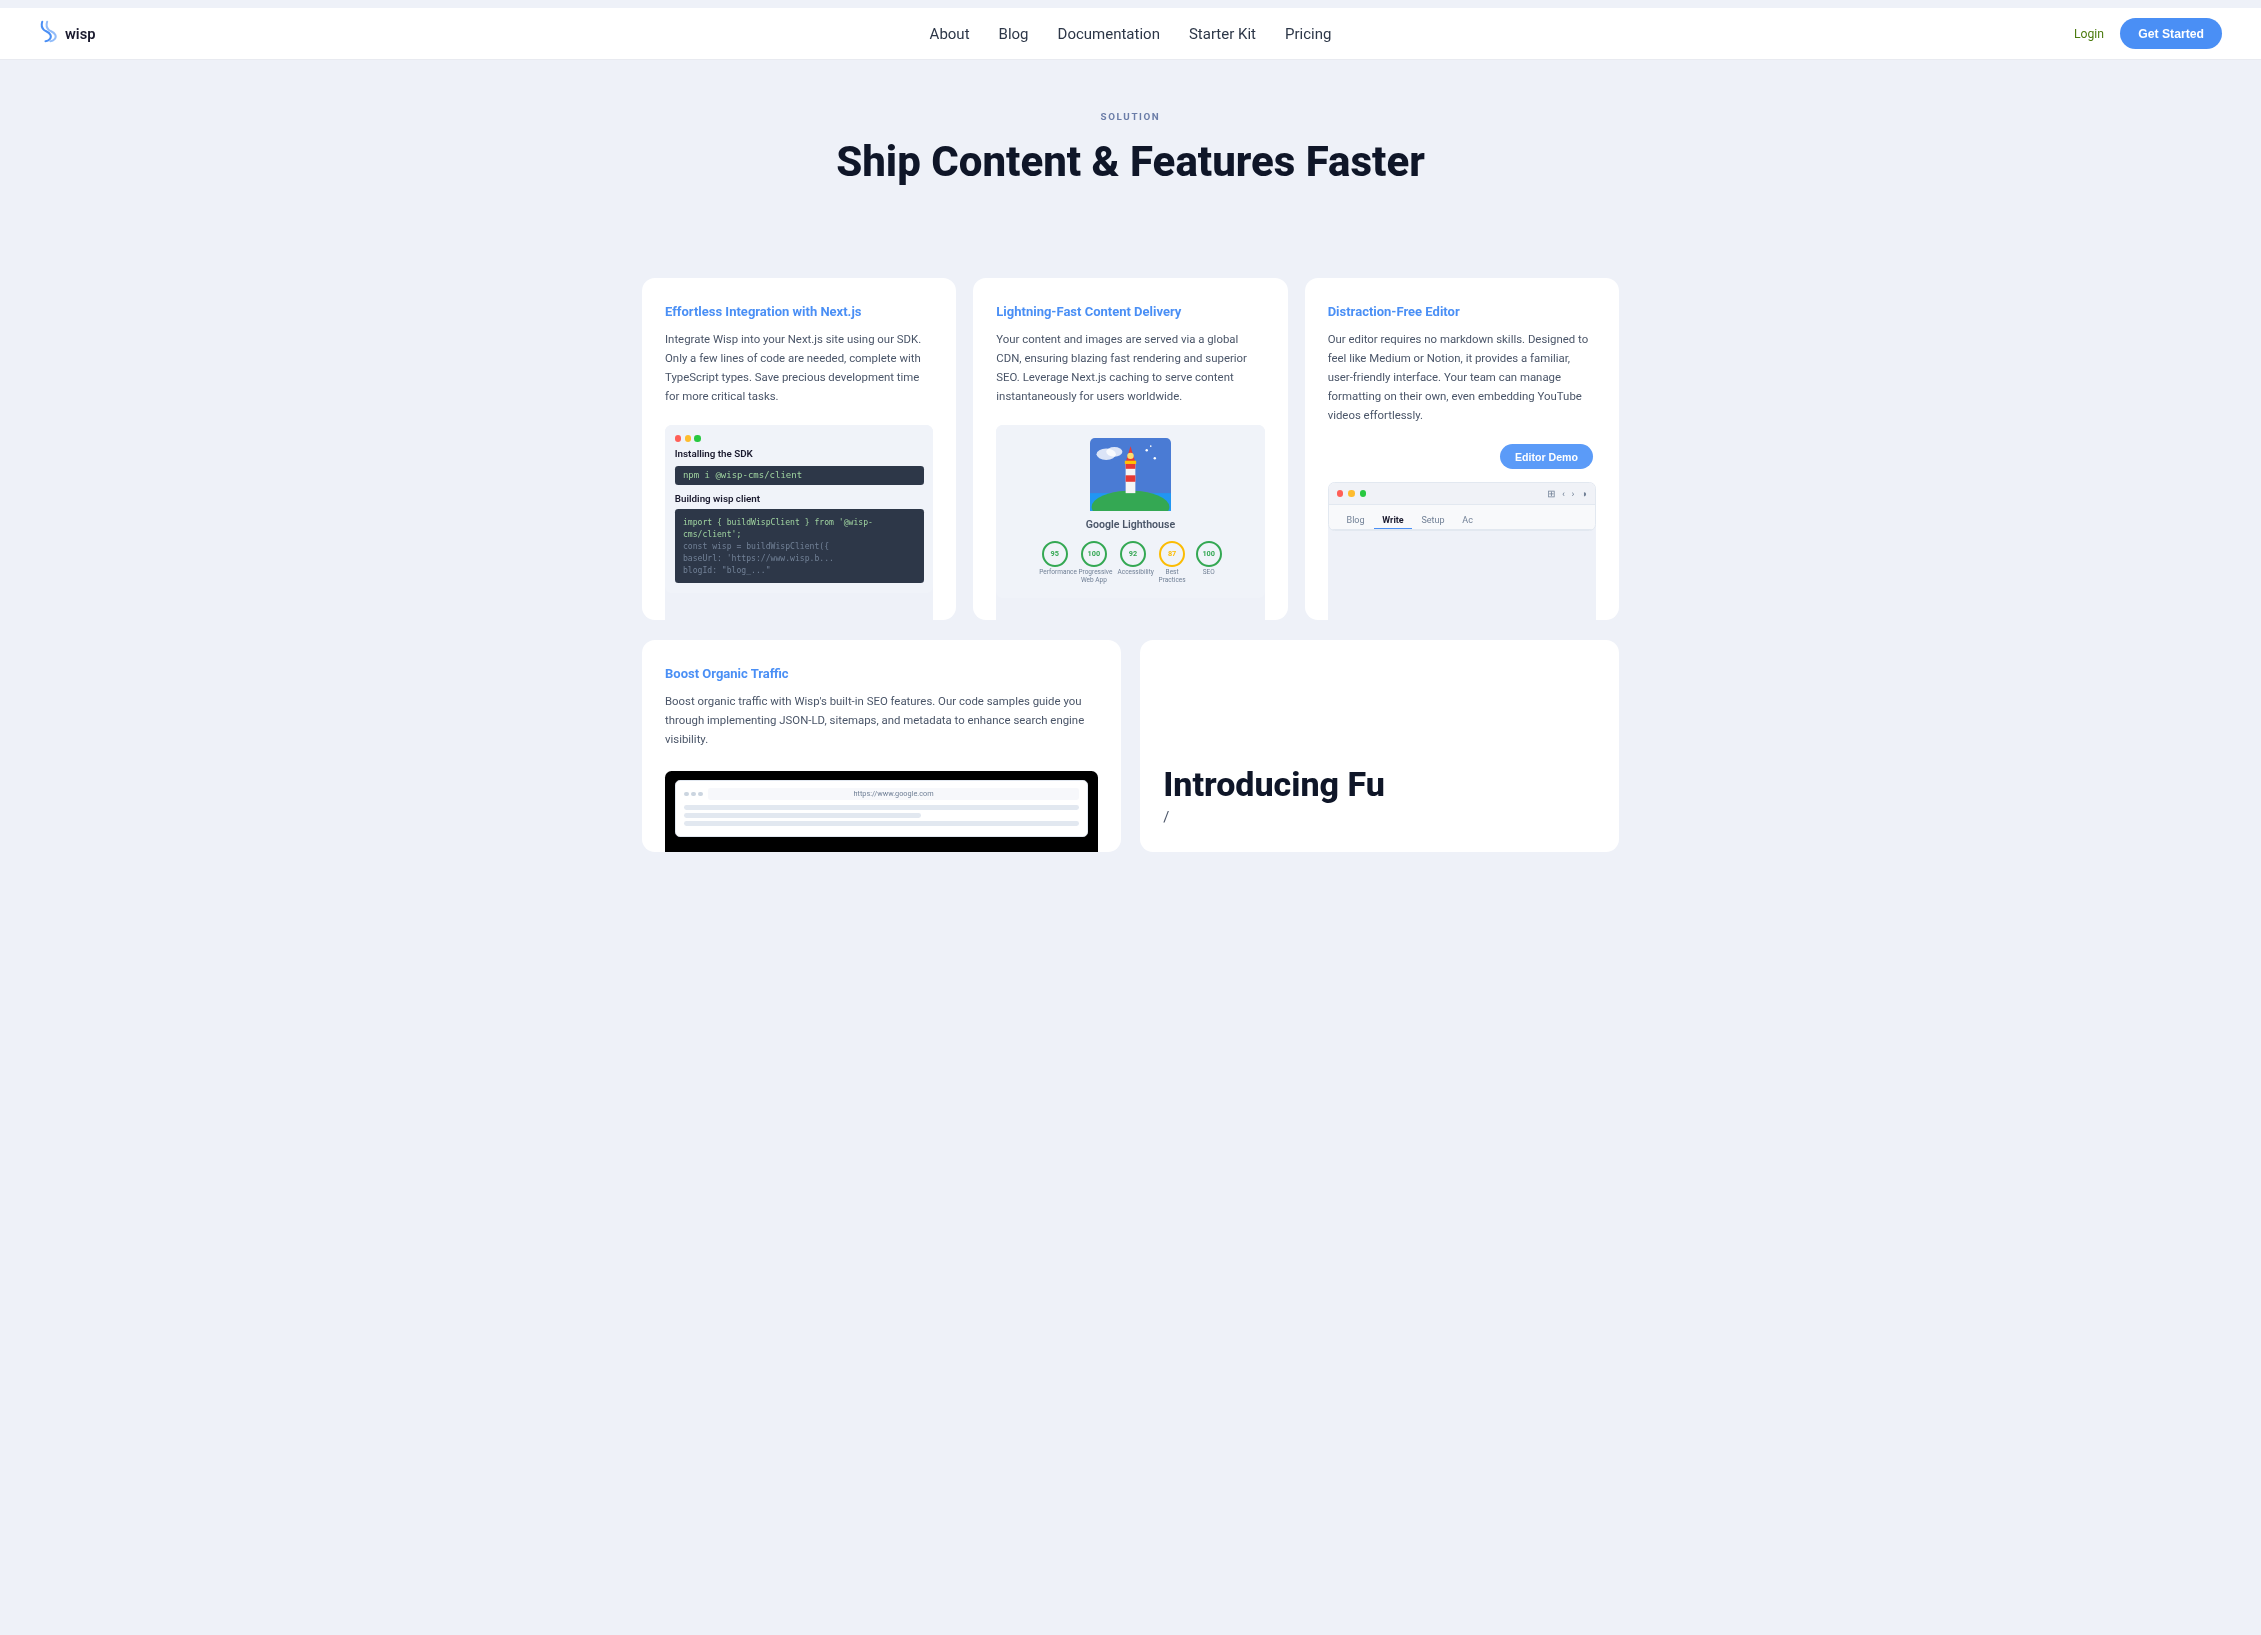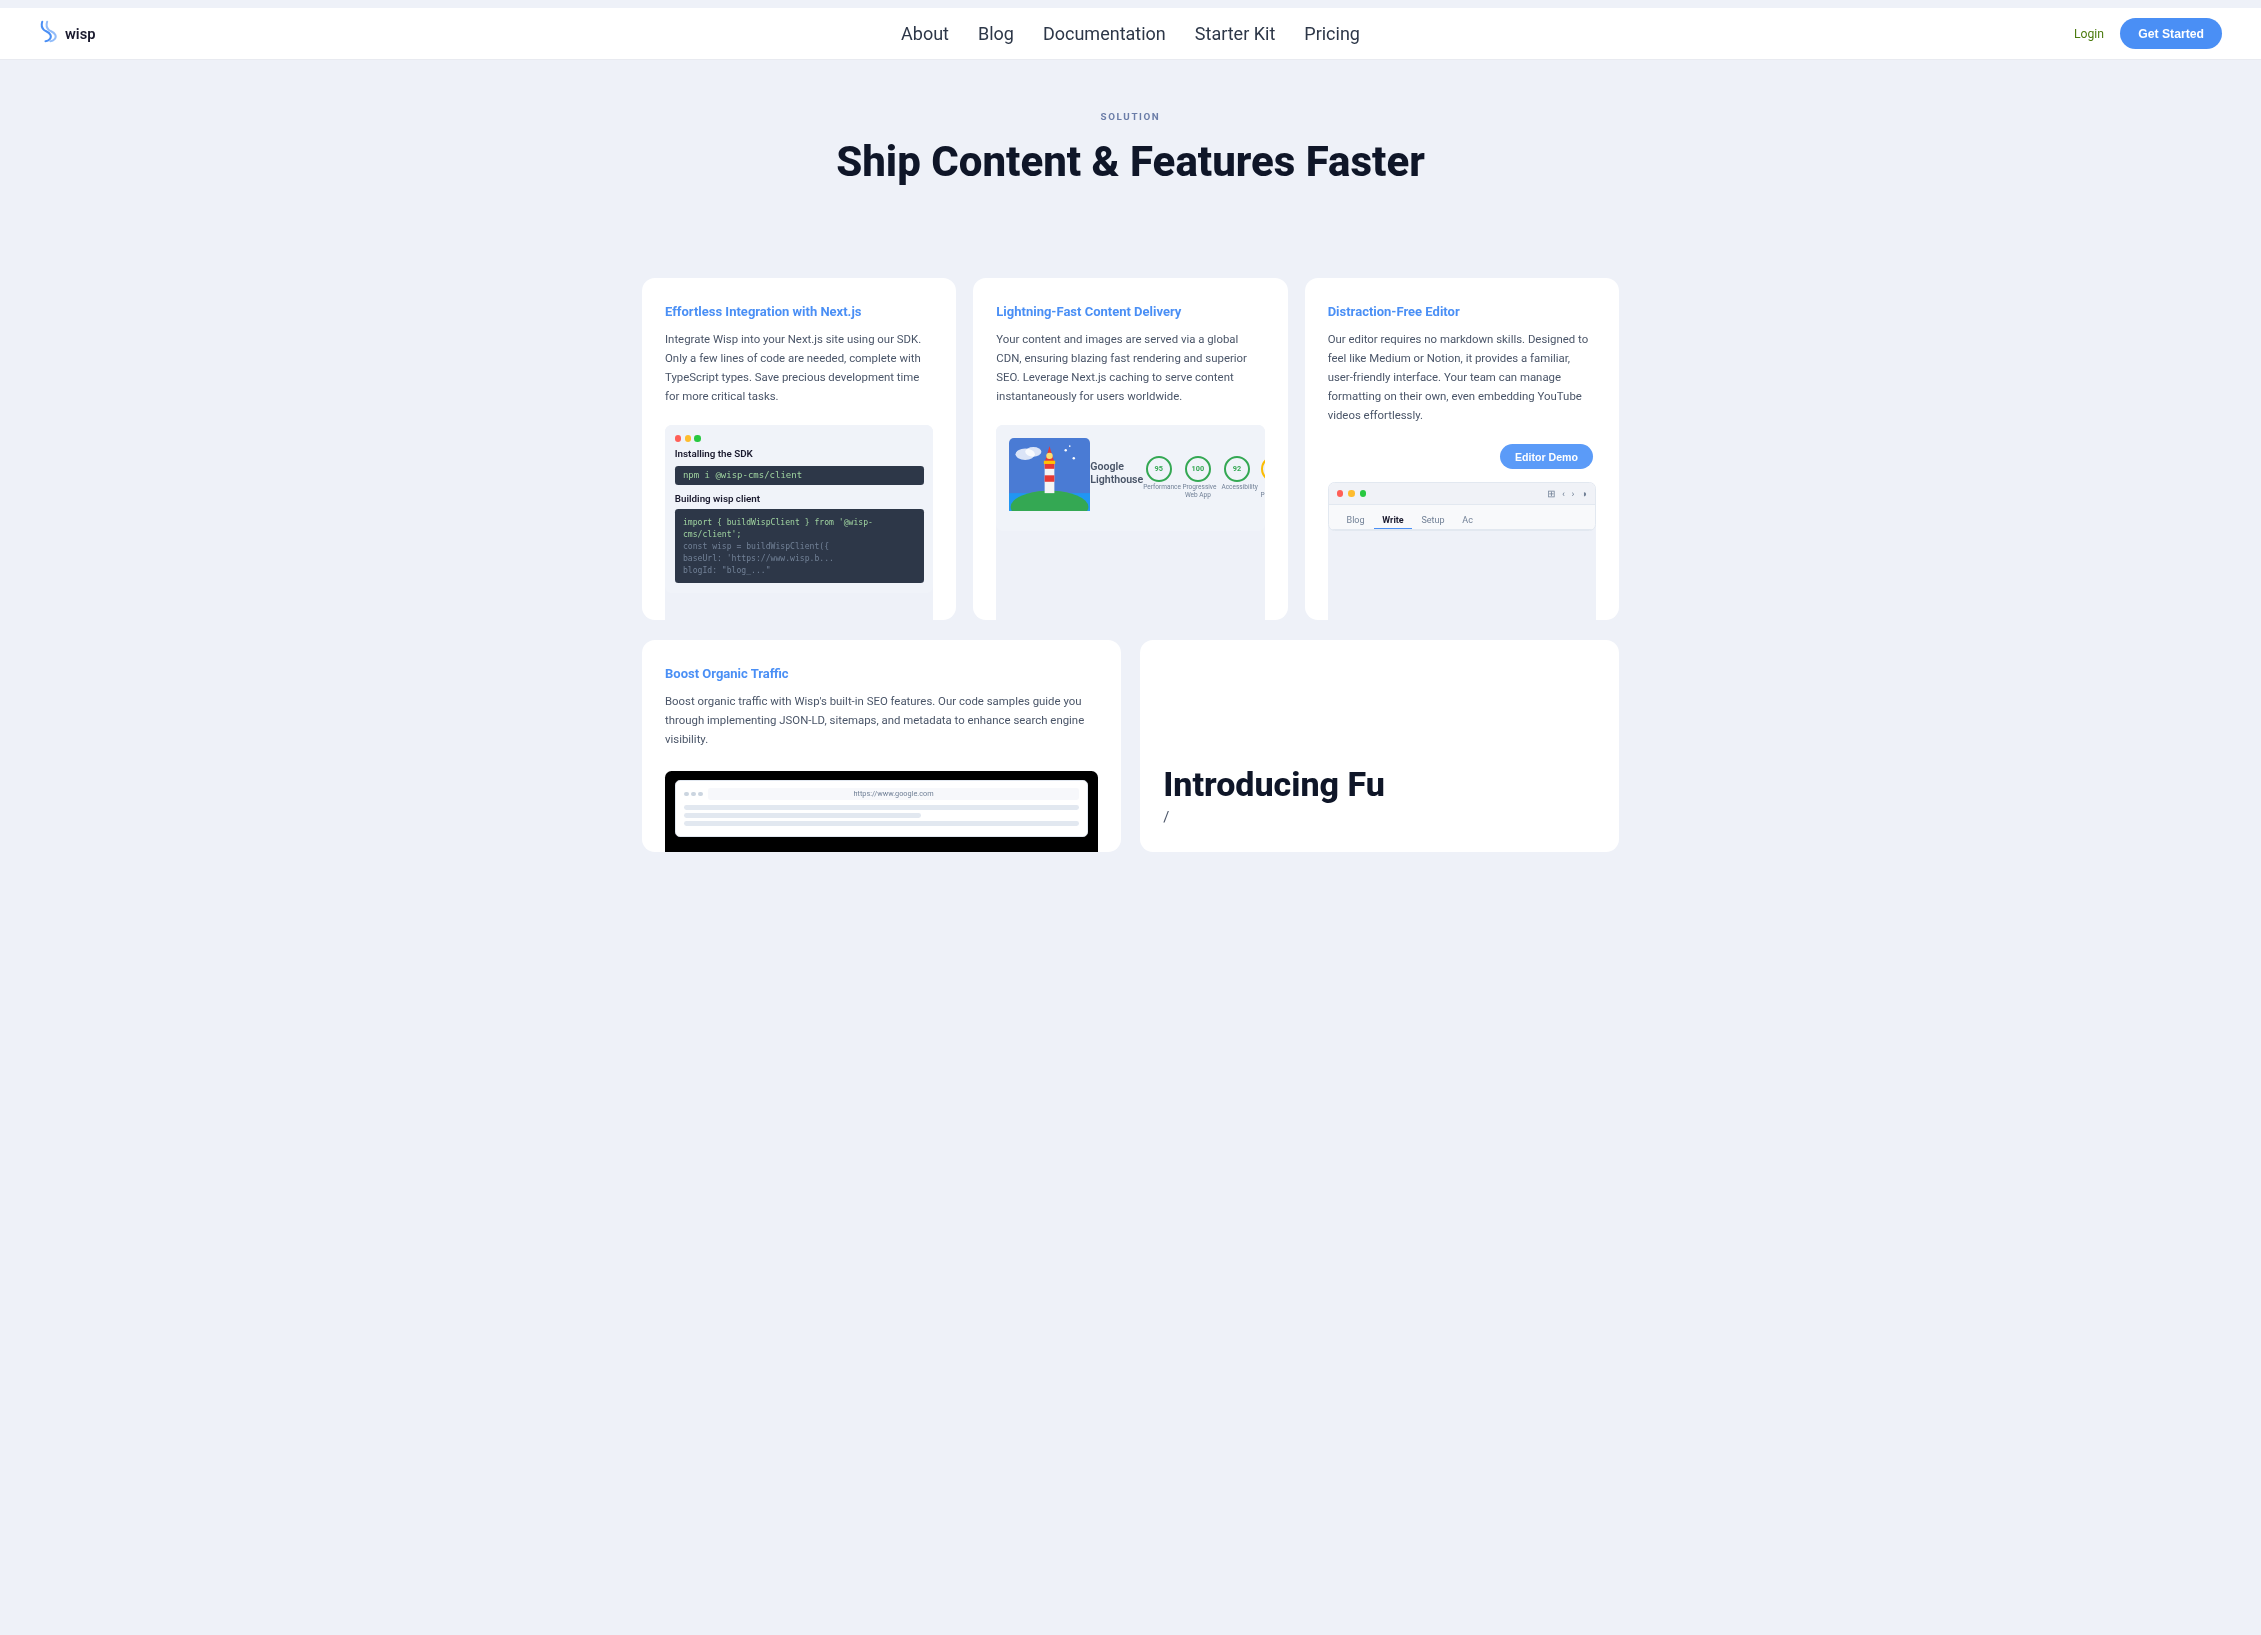--- a/index.html
+++ b/index.html
@@ -40,21 +40,21 @@
     }
     .nav-links {
       display: flex;
       align-items: center;
       gap: 29px;
       position: absolute;
       left: 50%;
       transform: translateX(-50%);
     }
     .nav-link {
-      font-size: 18px;
+      font-size: 15px;
       color: #2d3748;
       text-decoration: none;
       cursor: pointer;
       text-align: right;
     }
     .nav-actions {
       display: flex;
       align-items: center;
       gap: 16.3px;
       margin-left: auto;
@@ -195,20 +195,21 @@
       line-height: 1.5;
     }
     .code-line-dim { color: #718096; }
 
     
     .lighthouse-mockup {
       background: #f0f3f9;
       border-radius: 6.5px;
       padding: 13px;
       display: flex;
+      flex-direction: column;
       align-items: center;
     }
     .lh-graphic {
       width: 81px;
       height: 73px;
       margin-bottom: 6.5px;
       position: relative;
     }
     .lh-label {
       font-size: 10.6px;

